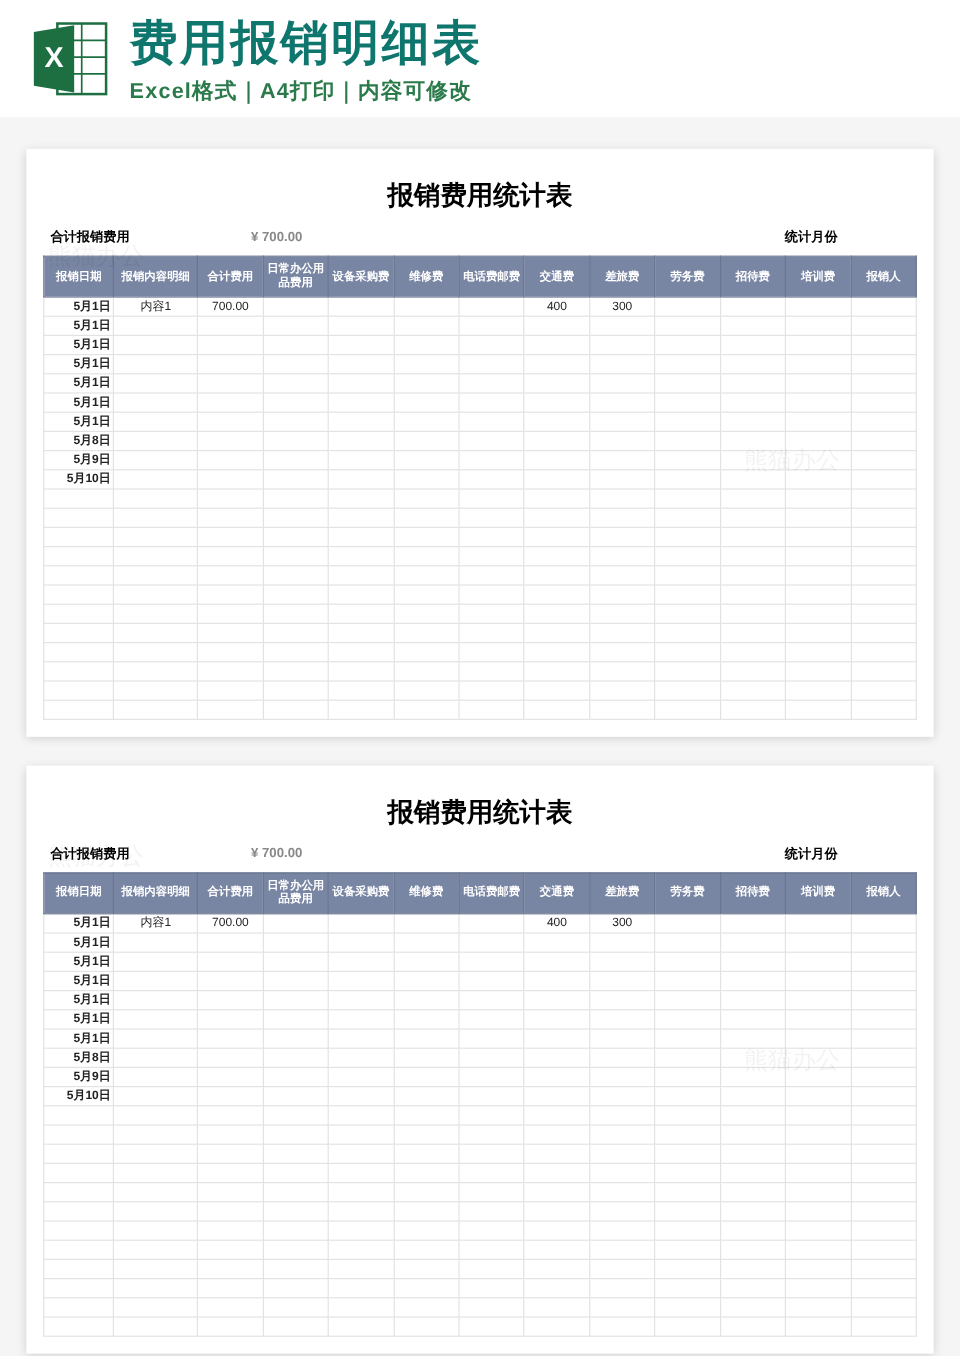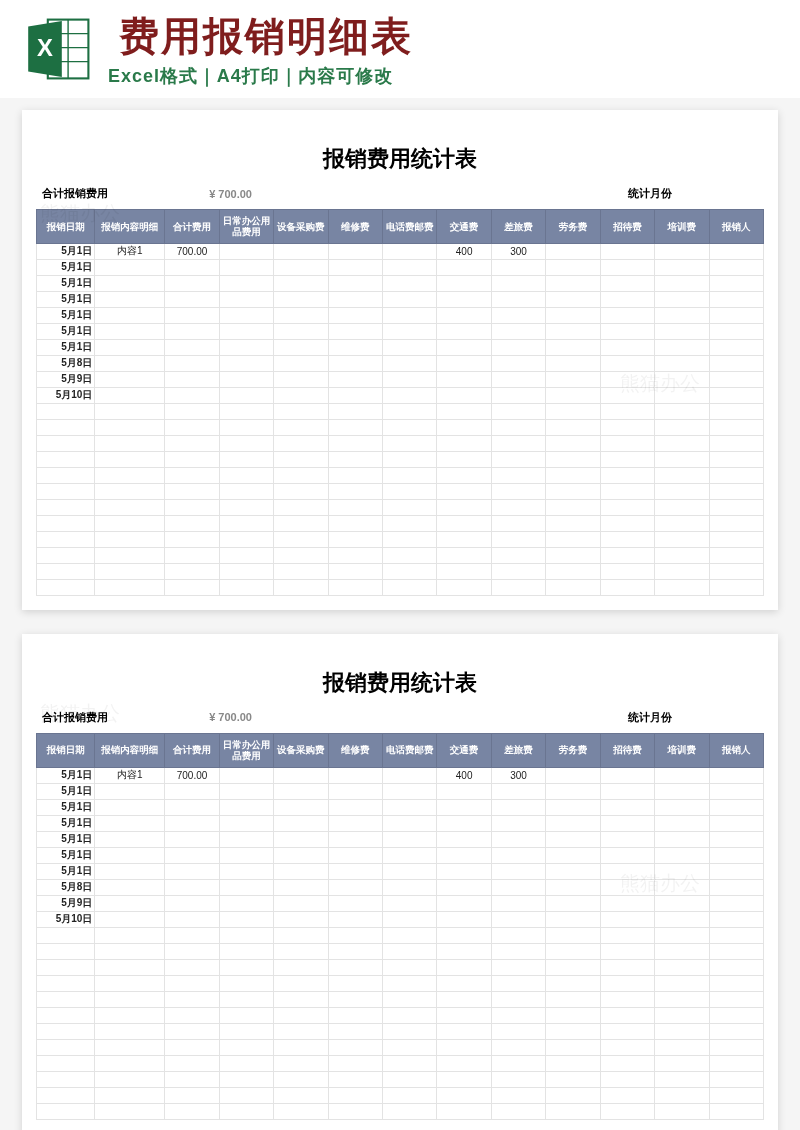--- a/index.html
+++ b/index.html
@@ -28,61 +28,61 @@
   .excel-icon {
     width: 70px;
     height: 70px;
     flex-shrink: 0;
     margin-right: 14px;
   }
   .header-text { flex: 1; }
   .main-title {
     font-size: 40px;
     font-weight: 900;
-    color: #7f1d1d;
+    color: #0f766e;
     letter-spacing: 2px;
     line-height: 1.1;
-    margin-left: 11px;
   }
   .sub-title {
     font-size: 18px;
     color: #2a7a4a;
     font-weight: 600;
     margin-top: 6px;
     letter-spacing: 1px;
   }
   .sheet-area {
     padding: 12px 22px 0 22px;
     background: #f5f5f5;
   }
   .sheet {
     background: #fff;
     box-shadow: 0 2px 8px rgba(0,0,0,0.15);
-    padding: 34px 14px 14px 14px;
+    padding: 24px 14px 14px 14px;
     margin-bottom: 24px;
+    margin-top: 14px;
   }
   .sheet-title {
     text-align: center;
     font-size: 22px;
     font-weight: 900;
     color: #000;
     margin-bottom: 12px;
   }
   .summary-row {
     display: flex;
     align-items: center;
     font-size: 11px;
     font-weight: bold;
     margin-bottom: 8px;
     padding: 0 6px;
   }
   .summary-label { width: 90px; }
   .summary-value { width: 120px; color: #888; text-align: right; }
   .summary-spacer { flex: 1; }
-  .summary-month-label { width: 70px; }
+  .summary-month-label { width: 70px; text-align: right; }
   .summary-month-value { width: 60px; }
   table {
     width: 100%;
     border-collapse: collapse;
     table-layout: fixed;
   }
   th {
     background: #7885a3;
     color: #fff;
     font-size: 9.5px;

